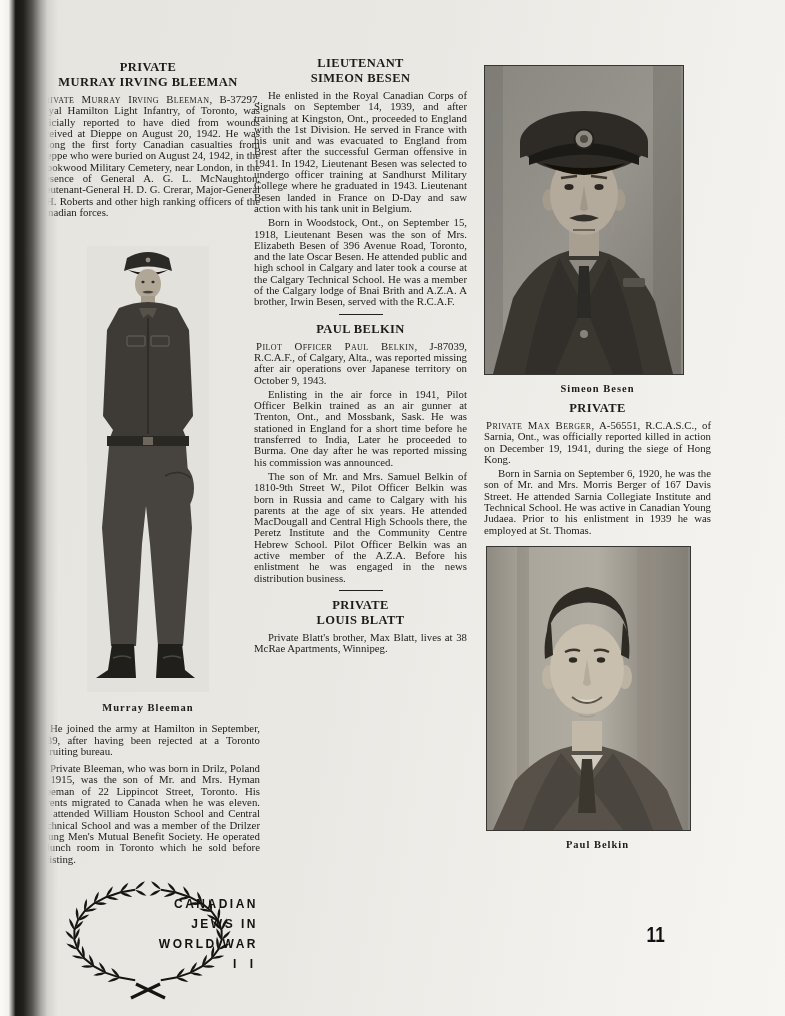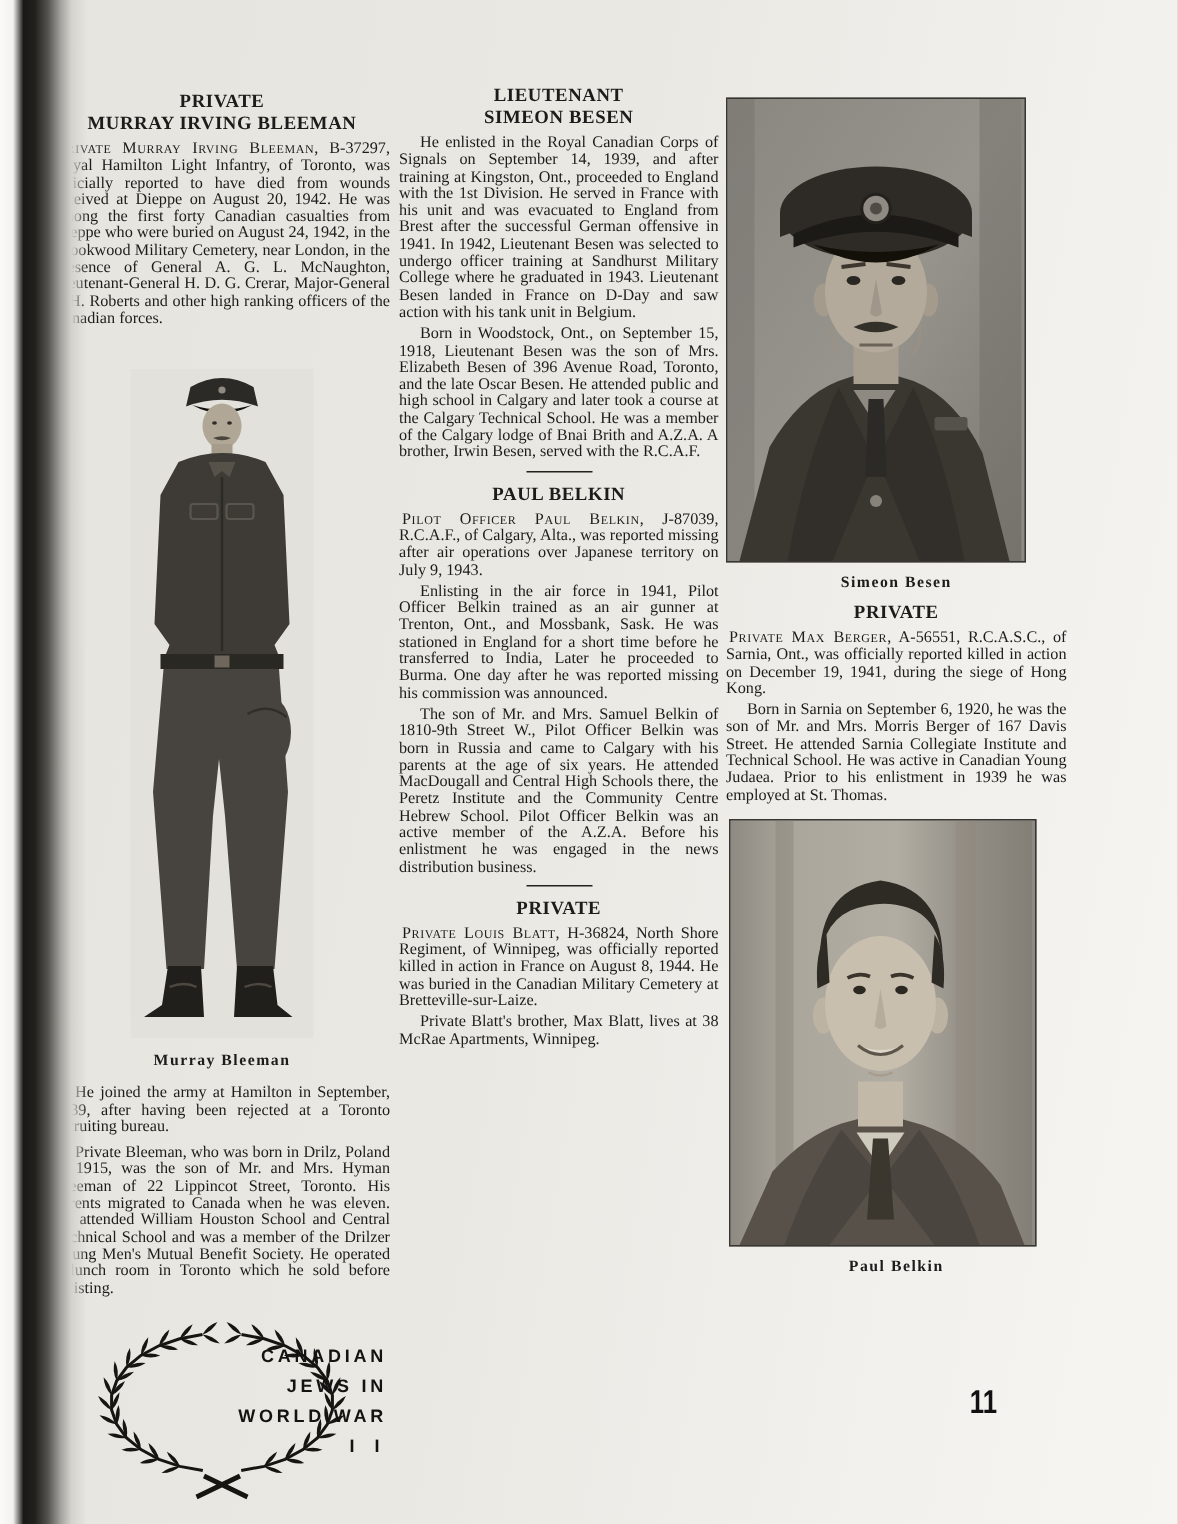--- a/index.html
+++ b/index.html
@@ -9,21 +9,21 @@
     font-family:"Liberation Serif","DejaVu Serif",serif;color:#1d1c1a;
   }
   .binding{
     position:absolute;left:0;top:0;bottom:0;width:58px;pointer-events:none;z-index:5;
     background:linear-gradient(to right,
       #fbfaf8 0%,#f2f1ee 15%,#8b8985 21%,#191816 27%,#21201d 40%,
       #55534f 55%,#a5a39e 70%,#d4d2cd 82%,rgba(233,231,226,0) 100%);
   }
   .col{position:absolute;}
   .col1{left:36px;top:60px;width:224px;}
-  .col2{left:266px;top:56px;width:213px;}
+  .col2{left:254px;top:56px;width:213px;}
   .col3{left:484px;top:64px;width:227px;}
   .rank,.name{
     text-align:center;font-weight:bold;font-size:12.5px;line-height:15px;
     letter-spacing:.4px;
   }
   .article-head{margin:7px 0 4px;}
   .article-head.first{margin-top:0;}
   p.body{
     margin:0 0 3px;font-size:10.8px;line-height:11.3px;text-align:justify;
     text-indent:14px;
@@ -186,30 +186,30 @@
       <div class="name">SIMEON BESEN</div>
     </div>
     <p class="body">He enlisted in the Royal Canadian Corps of Signals on September 14, 1939, and after training at Kingston, Ont., proceeded to England with the 1st Division.  He served in France with his unit and was evacuated to England from Brest after the successful German offensive in 1941.  In 1942, Lieutenant Besen was selected to undergo officer training at Sandhurst Military College where he graduated in 1943. Lieutenant Besen landed in France on D-Day and saw action with his tank unit in Belgium.</p>
     <p class="body">Born in Woodstock, Ont., on September 15, 1918, Lieutenant Besen was the son of Mrs. Elizabeth Besen of 396 Avenue Road, Toronto, and the late Oscar Besen.  He attended public and high school in Calgary and later took a course at the Calgary Technical School. He was a member of the Calgary lodge of Bnai Brith and A.Z.A.  A brother, Irwin Besen, served with the R.C.A.F.</p>
 
     <hr class="rule">
 
     <div class="article-head">
       <div class="name">PAUL BELKIN</div>
     </div>
-    <p class="body lead"><span class="lead-caps">Pilot Officer Paul Belkin,</span><span> J-87039, R.C.A.F., of Calgary, Alta., was reported missing after air operations over Japanese territory on July 9, 1943.</span></p>
+    <p class="body lead"><span class="lead-caps">Pilot Officer Paul Belkin,</span><span> J-87039, R.C.A.F., of Calgary, Alta., was reported missing after air operations over Japanese territory on October 9, 1943.</span></p>
     <p class="body">Enlisting in the air force in 1941, Pilot Officer Belkin trained as an air gunner at Trenton, Ont., and Mossbank, Sask.  He was stationed in England for a short time before he transferred to India,  Later he proceeded to Burma.  One day after he was reported missing his commission was announced.</p>
     <p class="body">The son of Mr. and Mrs. Samuel Belkin of 1810-9th Street W., Pilot Officer Belkin was born in Russia and came to Calgary with his parents at the age of six years.  He attended MacDougall and Central High Schools there, the Peretz Institute and the Community Centre Hebrew School. Pilot Officer Belkin was an active member of the A.Z.A.  Before his enlistment he was engaged in the news distribution business.</p>
 
     <hr class="rule">
 
     <div class="article-head">
       <div class="rank">PRIVATE</div>
-    </div>
-    <p class="body lead"><span class="lead-caps">Private Louis Blatt,</span><span> H-36824, North Shore Regiment, of Winnipeg, was officially reported killed in action in France on August 8, 1944.  He was buried in the Canadian Military Cemetery at Bretteville-sur-Laize.</span></p>
+      <div class="name">LOUIS BLATT</div>
+    </div>
     <p class="body">Private Blatt's brother, Max Blatt, lives at 38 McRae Apartments, Winnipeg.</p>
   </div>
 
   <div class="col col3">
     <figure class="photo-frame fig-besen">
       <svg width="196" height="308" viewBox="0 0 196 308">
         <defs>
           <linearGradient id="bgBesen" x1="0" y1="0" x2="1" y2="1">
             <stop offset="0" stop-color="#8a8781"></stop>
               <stop offset=".5" stop-color="#97948e"></stop>

